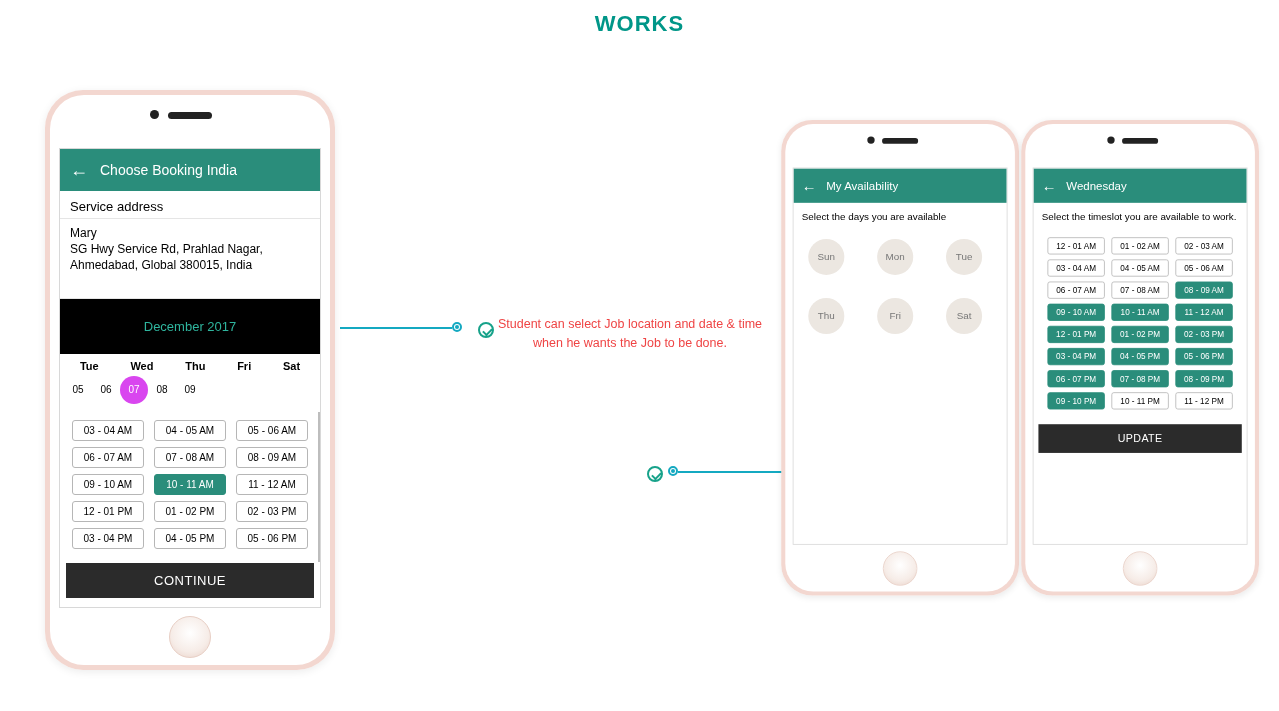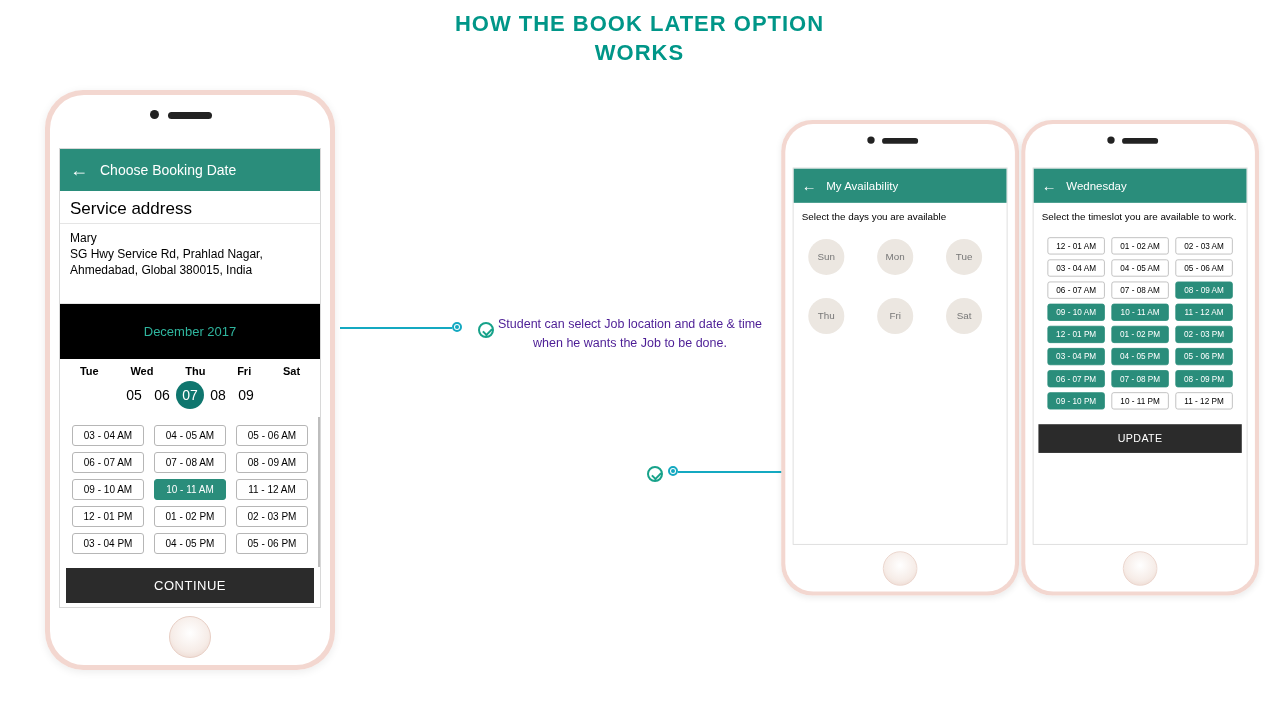--- a/index.html
+++ b/index.html
@@ -16,67 +16,66 @@
 .phone .screen{position:absolute;top:58px;left:14px;right:14px;bottom:62px;background:#fff;overflow:hidden;border:1px solid #d8d8d8}
 
 .phone1{left:45px;top:0}
 .phone2{right:260px;top:30px;transform:scale(.82);transform-origin:top right}
 .phone3{right:20px;top:30px;transform:scale(.82);transform-origin:top right}
 
 
 .appbar{height:42px;background:#2a8d7b;color:#fff;display:flex;align-items:center;padding:0 10px;font-size:14px}
 .appbar .back{margin-right:12px;font-size:18px}
 
-.section-label{padding:8px 10px 4px;font-size:17px;border-bottom:1px solid #e5e5e5}
+.section-label{padding:8px 10px 4px;font-size:13px;border-bottom:1px solid #e5e5e5}
 .addr{padding:6px 10px 24px;font-size:12px;line-height:1.35;border-bottom:1px solid #e5e5e5}
 .monthbar{background:#000;color:#2fb59e;text-align:center;font-size:13px;padding:20px 0}
 
 .weekhead{display:flex;justify-content:space-around;font-size:11px;font-weight:700;padding:6px 4px 2px}
-.weekdays{display:flex;justify-content:center;align-items:center;padding:2px 4px 8px;font-size:14px}
+.weekdays{display:flex;justify-content:flex-start;align-items:center;padding:2px 4px 8px;font-size:10px}
 .day{width:28px;height:28px;display:flex;align-items:center;justify-content:center;border-radius:50%}
-.day.sel{background:#0f766e;color:#fff}
+.day.sel{background:#d946ef;color:#fff}
 
 .slots{padding:2px 6px;position:relative}
 .slotrow{display:flex;gap:10px;margin:6px 0;justify-content:center}
 .slot{flex:0 0 72px;border:1px solid #b6b6b6;border-radius:3px;font-size:10px;text-align:center;padding:4px 0;background:#fff}
 .slot.sel{background:#2a8d7b;color:#fff;border-color:#2a8d7b}
 .continue{background:#2b2b2b;color:#fff;text-align:center;font-size:13px;padding:10px 0;margin:6px;letter-spacing:.5px}
 .scrollhint{position:absolute;right:-1px;top:0;width:3px;height:150px;background:#bdbdbd}
 
 
 .avail-sub{padding:10px 10px 6px;font-size:12px}
 .daygrid{display:flex;flex-wrap:wrap;gap:28px 40px;padding:14px 18px;justify-content:flex-start}
 .daycircle{width:44px;height:44px;border-radius:50%;background:#ece7e1;color:#777;display:flex;align-items:center;justify-content:center;font-size:12px}
 
 
 .slotgrid{padding:6px}
 .slotgrid .slotrow{gap:8px}
 .slotgrid .slot{flex:0 0 70px}
 
 
-.cap{position:absolute;width:280px;font-size:12.5px;color:#4c1d95;text-align:center;line-height:1.5}
+.cap{position:absolute;width:280px;font-size:12.5px;color:#ef4444;text-align:center;line-height:1.5}
 .cap1{left:490px;top:225px}
 .cap2{left:412px;top:370px}
 .dot{position:absolute;width:10px;height:10px;border-radius:50%;border:2px solid #14a9c1;background:#fff}
 .dot.fill::after{content:"";position:absolute;inset:1px;border-radius:50%;background:#14a9c1}
 .line{position:absolute;height:2px;background:#14a9c1}
 .check{position:absolute;width:16px;height:16px;border:2px solid #17a28a;border-radius:50%}
 .check::after{content:"";position:absolute;left:3px;top:4px;width:7px;height:4px;border-left:2px solid #17a28a;border-bottom:2px solid #17a28a;transform:rotate(-45deg)}
 .check1{left:478px;top:232px}
 .check2{left:647px;top:376px}
 .dot1{left:452px;top:232px}
 .dot2{left:668px;top:376px}
 .line1{left:340px;top:237px;width:112px}
 .line2{left:678px;top:381px;width:130px}
 </style>
 </head>
 <body>
 
 <div class="title">
-  <div>HOW THE BOOK LATER OPTION</div>
   <div>WORKS</div>
 </div>
 
 <div class="stage">
 
 <div class="line line1"></div>
 <div class="dot dot1 fill"></div>
 <span class="check check1"></span>
 <div class="cap cap1">Student can select Job location and date &amp; time when he wants the Job to be done.</div>
 
@@ -85,21 +84,21 @@
 <div class="line line2"></div>
 
 <div class="phone phone1">
   <div class="bezel"></div>
       <div class="cam"></div>
       <div class="speaker"></div>
       <div class="homebtn"></div>
   <div class="screen">
     <div class="appbar">
       <span class="back">←</span>
-      <span>Choose Booking Date</span>
+      <span>Choose Booking India</span>
     </div>
     <div class="section-label">Service address</div>
     <div class="addr">
       <div>Mary</div>
       <div>SG Hwy Service Rd, Prahlad Nagar,</div>
       <div>Ahmedabad, Global 380015, India</div>
     </div>
     <div class="monthbar">December 2017</div>
     <div class="weekhead" id="wh1">
           <span>Tue</span>

